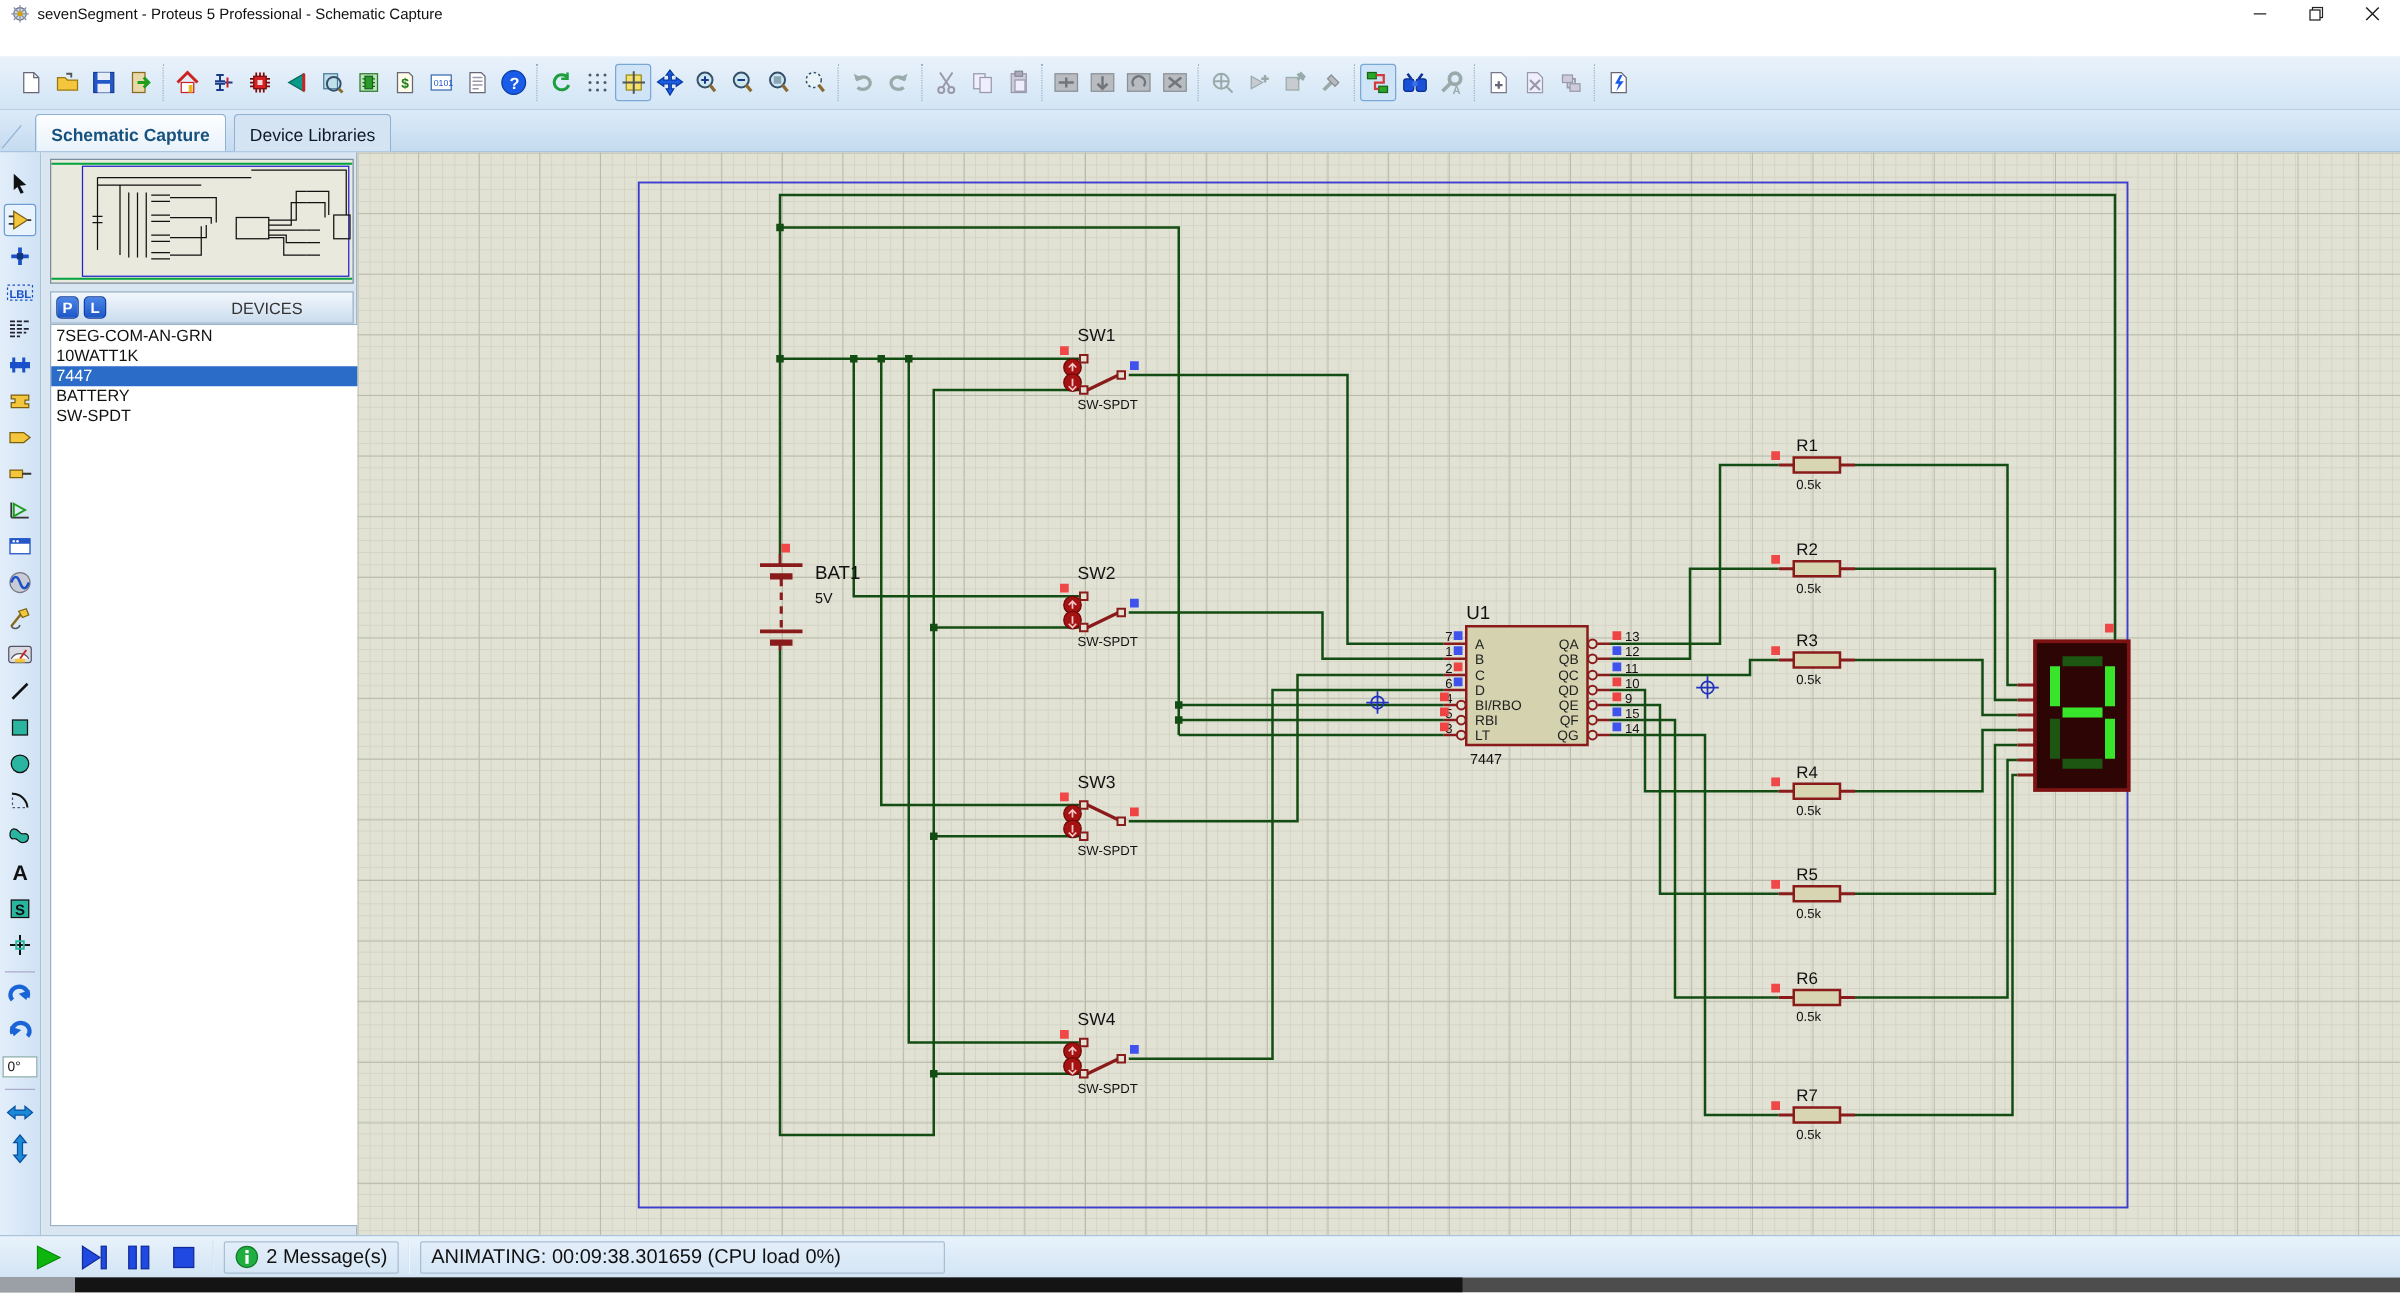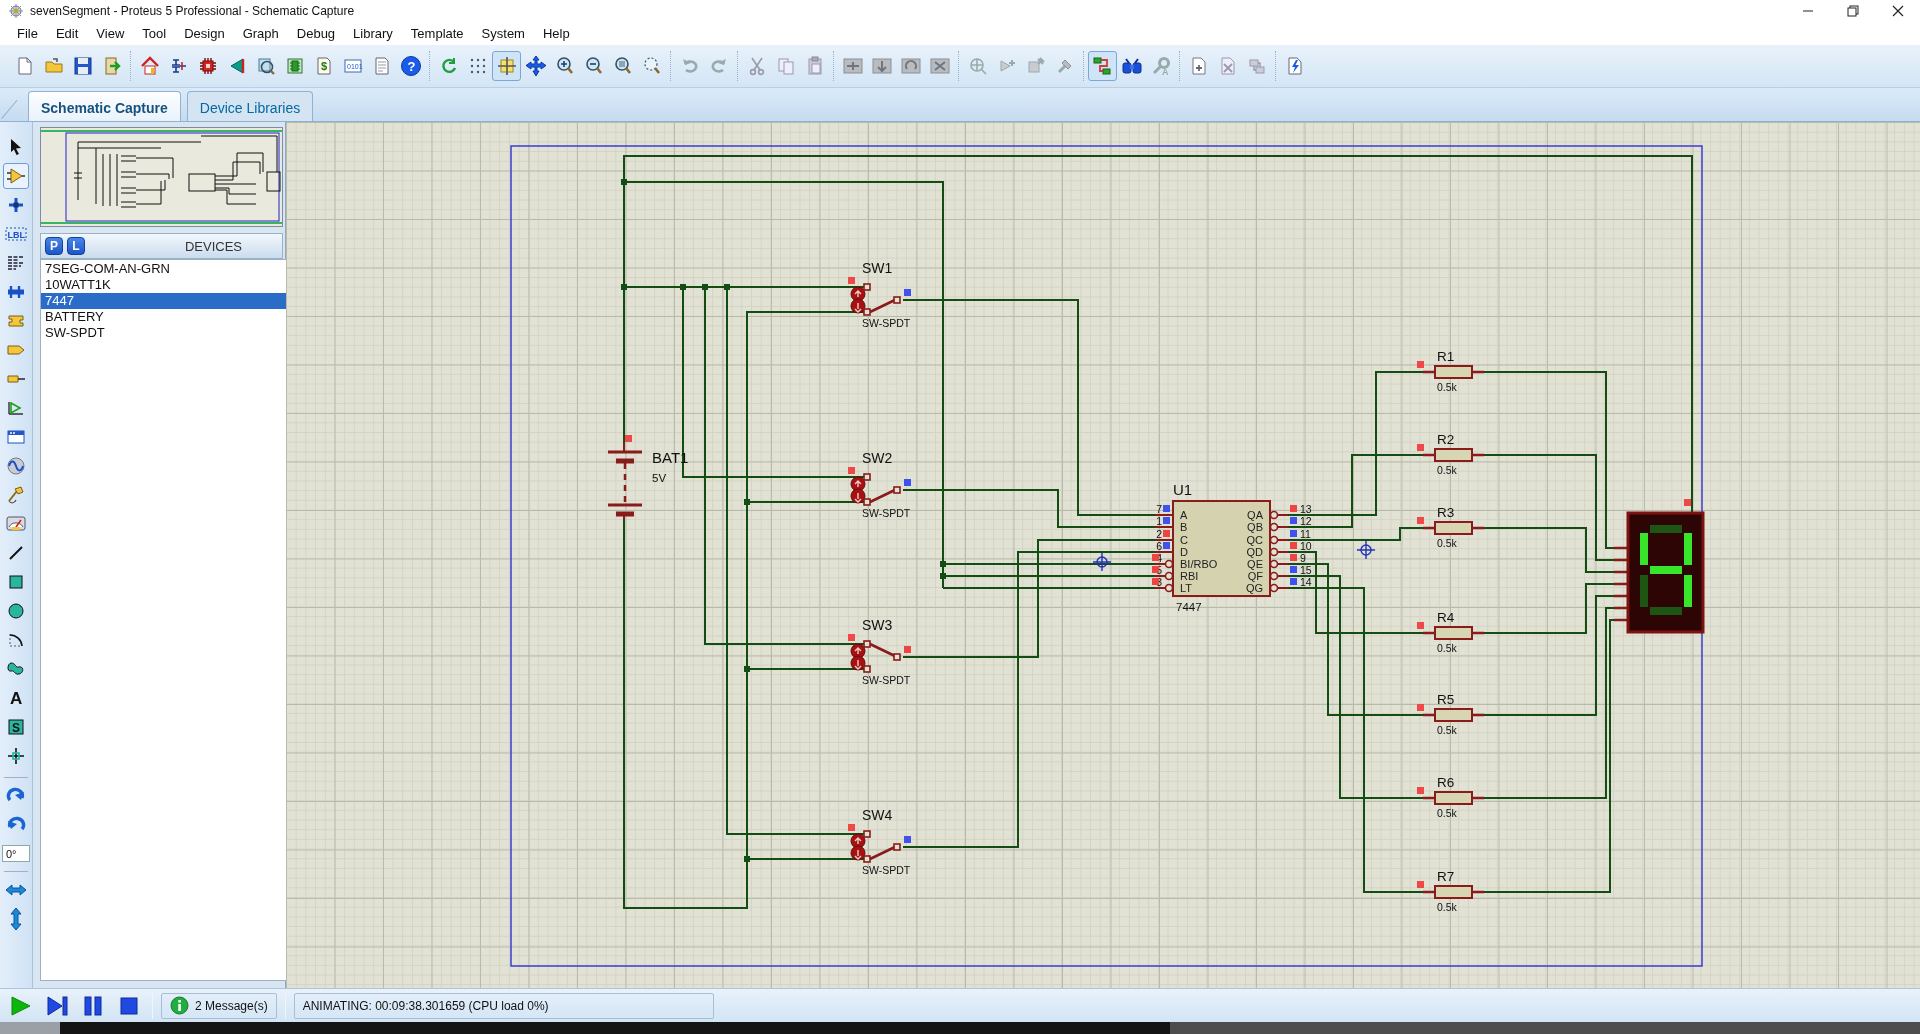--- a/index.html
+++ b/index.html
@@ -30,21 +30,21 @@
   .tbi.sel { background:#cfe4f7; border:1px solid #7aa7d6; }
   .tbi svg { display:block; }
 
   
   .tabbar { position:absolute; left:0; top:88px; width:1920px; height:34px;
     background:linear-gradient(#dcebf9,#c5dbef); border-bottom:1px solid #8fb2d4; display:flex; align-items:flex-end; }
   .tab { height:30px; display:flex; align-items:center; gap:8px; padding:0 12px;
     border:1px solid #8fb2d4; border-bottom:none; border-radius:4px 4px 0 0; margin-left:6px;flex-direction:column; }
   .tab.active { background:linear-gradient(#fdfeff,#e9f2fb); }
   .tab.inactive { background:#d4e4f3; }
-  .tab .tlabel { font-size:14px; color:#0369a1; }
+  .tab .tlabel { font-size:14px; color:#0f172a; }
   .tab.active .tlabel { color:#17527e; font-weight:bold; }
   .tabcorner { width:22px; height:30px; position:relative; }
   .tabcorner::after{ content:""; position:absolute; left:2px; bottom:2px; width:24px; height:1px;
     background:#8fb2d4; transform:rotate(-50deg); transform-origin:left bottom; }
 
   
   .toolcol { position:absolute; left:0; top:122px; width:33px; height:866px;
     background:linear-gradient(90deg,#e3eefa,#cfe2f4); border-right:1px solid #a8c2da;
     display:flex; flex-direction:column; align-items:center; padding-top:12px; }
   .tli { width:26px; height:26px; margin-bottom:3px; display:flex; align-items:center; justify-content:center; border-radius:3px; }
@@ -79,21 +79,21 @@
       linear-gradient(90deg,#b9bbaa 1px, transparent 1px),
       linear-gradient(#d3d4c6 1px, transparent 1px),
       linear-gradient(90deg,#d3d4c6 1px, transparent 1px);
     background-size:48.5px 48.5px,48.5px 48.5px,9.7px 9.7px,9.7px 9.7px; }
   .canvas svg { position:absolute; left:0; top:0; }
   text { font-family:"Liberation Sans", sans-serif; }
 
   
   .statusbar { position:absolute; left:0; top:988px; width:1920px; height:34px;
     background:linear-gradient(#e8f2fb,#d2e4f4); border-top:1px solid #a9c4dc;
-    display:flex; align-items:center; font-size:12px; color:#111; }
+    display:flex; align-items:center; font-size:16px; color:#111;padding-left:18px; }
   .sbtn { width:30px; height:26px; display:flex; align-items:center; justify-content:center; margin-left:6px; }
   .sdiv { width:1px; height:26px; background:#a9bed2; border-right:1px solid #f0f6fc; margin:0 8px; }
   .spanel { height:26px; display:flex; align-items:center; padding:0 8px;
     border:1px solid #a9bed2; border-radius:2px; background:linear-gradient(#e3eefa,#d5e6f5); }
   .taskstrip { position:absolute; left:0; top:1022px; width:1920px; height:12px; background:#4d4d4d; }
   .taskstrip .seg1 { position:absolute; left:0; top:0; width:60px; height:12px; background:#9aa0a6; }
   .taskstrip .seg2 { position:absolute; left:60px; top:0; width:1110px; height:12px; background:#141414; }
 </style>
 </head>
 <body>
@@ -120,33 +120,20 @@
           </svg>
       </div>
       <div class="winbtn">
         <svg width="12" height="12" viewBox="0 0 12 12">
             <path d="M1,1 L11,11 M11,1 L1,11" stroke="#222" stroke-width="1.2"></path>
           </svg>
       </div>
     </div>
   </div>
 
-  <div class="menubar">
-    <span class="menu-item">File</span>
-    <span class="menu-item">Edit</span>
-    <span class="menu-item">View</span>
-    <span class="menu-item">Tool</span>
-    <span class="menu-item">Design</span>
-    <span class="menu-item">Graph</span>
-    <span class="menu-item">Debug</span>
-    <span class="menu-item">Library</span>
-    <span class="menu-item">Template</span>
-    <span class="menu-item">System</span>
-    <span class="menu-item">Help</span>
-  </div>
 
   <div class="toolbar">
     <div class="tbgroup">
       <span class="tbi">
           <svg width="20" height="20" viewBox="0 0 20 20">
             <path d="M4,2 L12,2 L16,6 L16,18 L4,18 Z" fill="#fff" stroke="#667"></path>
             <path d="M12,2 L12,6 L16,6" fill="none" stroke="#667"></path>
           </svg>
         </span>
       <span class="tbi">

